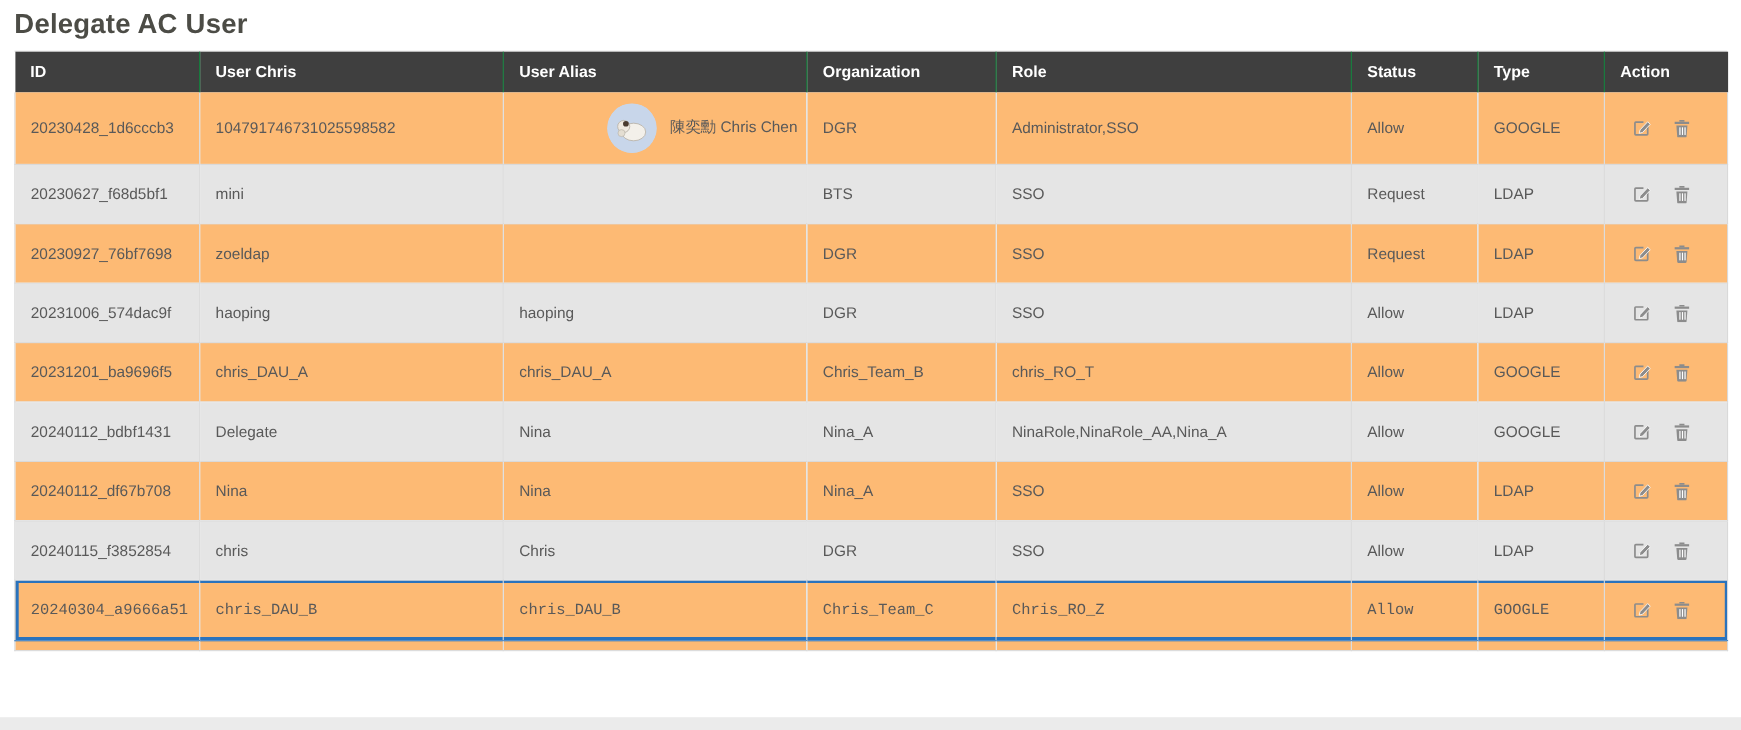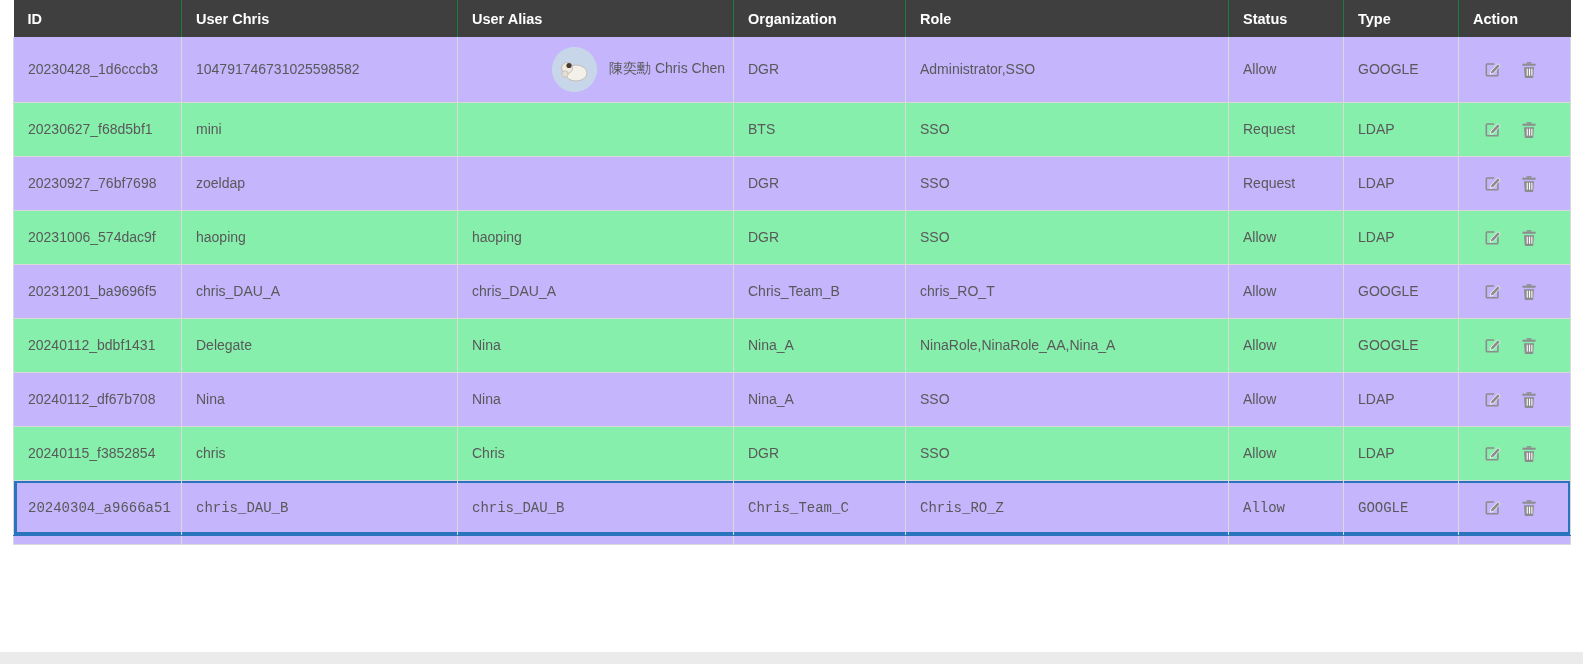--- a/index.html
+++ b/index.html
@@ -66,22 +66,22 @@
     background: transparent;
     color: #595959;
     font-size: 14px;
     padding: 0 8px 0 14px;
     border-right: 1px solid #d9d9d9;
     border-bottom: 1px solid #d9d9d9;
     overflow: hidden;
     white-space: nowrap;
   }
   .user-table tbody tr td:first-child { border-left: 1px solid #d9d9d9; }
-  .user-table tbody tr { background: #c4b5fd; height: 54px; }
-  .user-table tbody tr.stripe { background: #86efac; }
+  .user-table tbody tr { background: #fdba74; height: 54px; }
+  .user-table tbody tr.stripe { background: #e5e5e5; }
   .user-table tbody tr.first-row { height: 65px; }
   .user-table tbody tr.selected {
     height: 55px;
     box-shadow: inset 0 0 0 3px #2a73bd;
   }
   .user-table tbody tr.selected td { border-bottom-color: #2a73bd; font-family: Liberation Mono, monospace; }
   .user-table tbody tr.partial-row { height: 9px; }
   .user-table tbody tr.partial-row td { border-bottom: 1px solid #d9d9d9; }
 
   .alias-cell-inner { display: flex; align-items: center; gap: 12px; justify-content: flex-end; }
@@ -109,20 +109,24 @@
     left: 0; right: 0; bottom: 0;
     height: 12px;
     background: #ebebeb;
   }
 </style>
 </head>
 <body>
 
 <div class="page">
 
+  <div class="page-header">
+    <div class="page-title">Delegate AC User</div>
+    <hr class="title-divider">
+  </div>
 
 
   <div class="table-wrap">
     <table class="user-table">
       <colgroup id="cols">
           <col style="width: 168px;">
           <col style="width: 276px;">
           <col style="width: 276px;">
           <col style="width: 172px;">
           <col style="width: 323px;">

